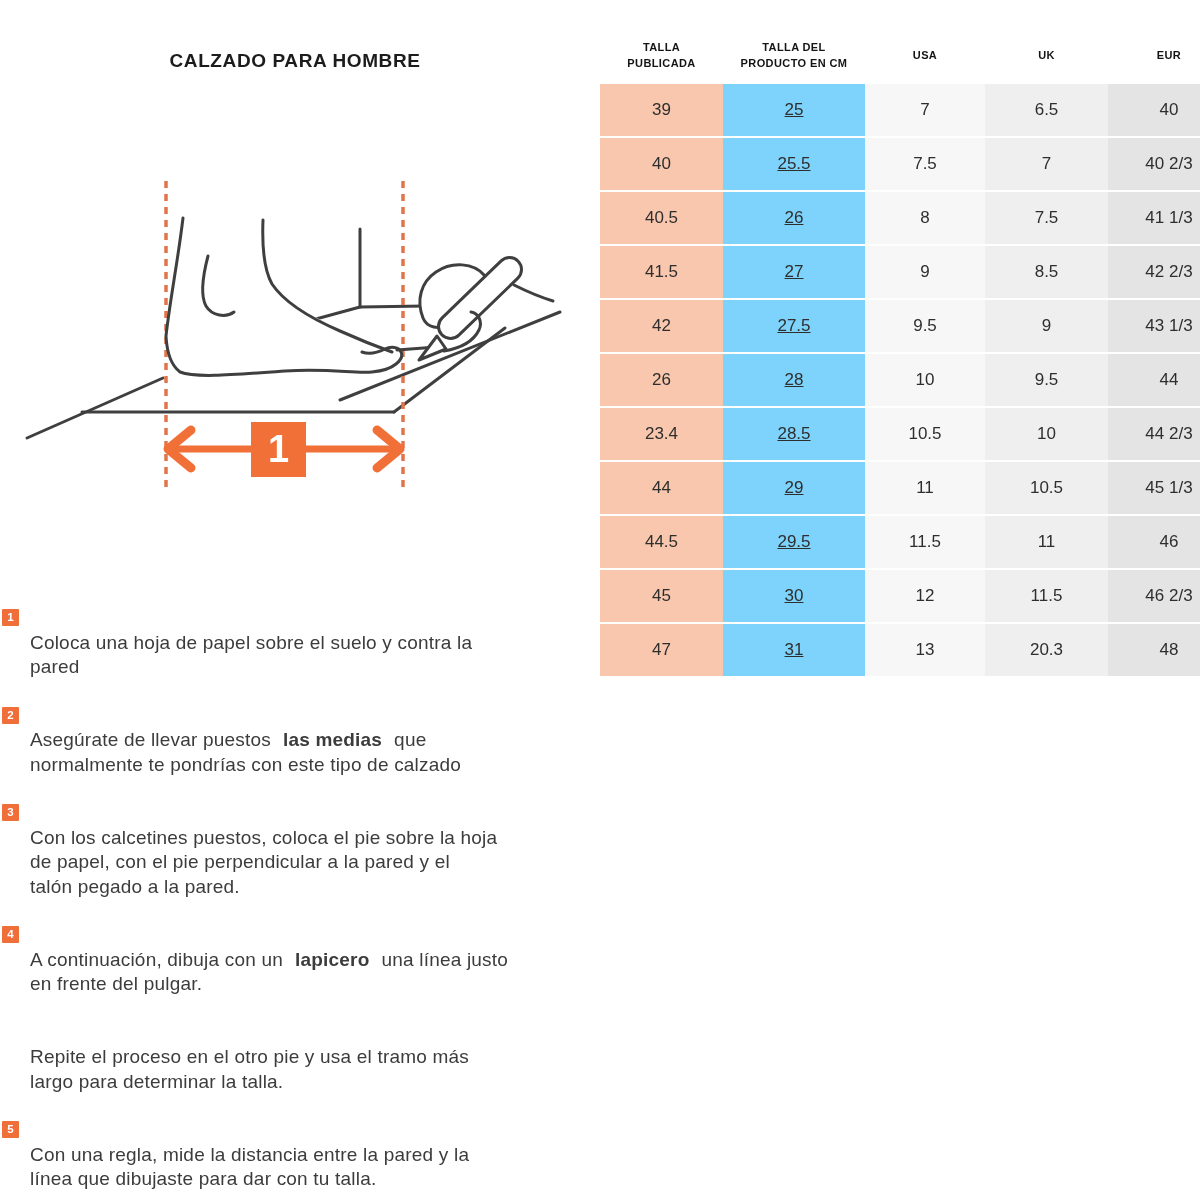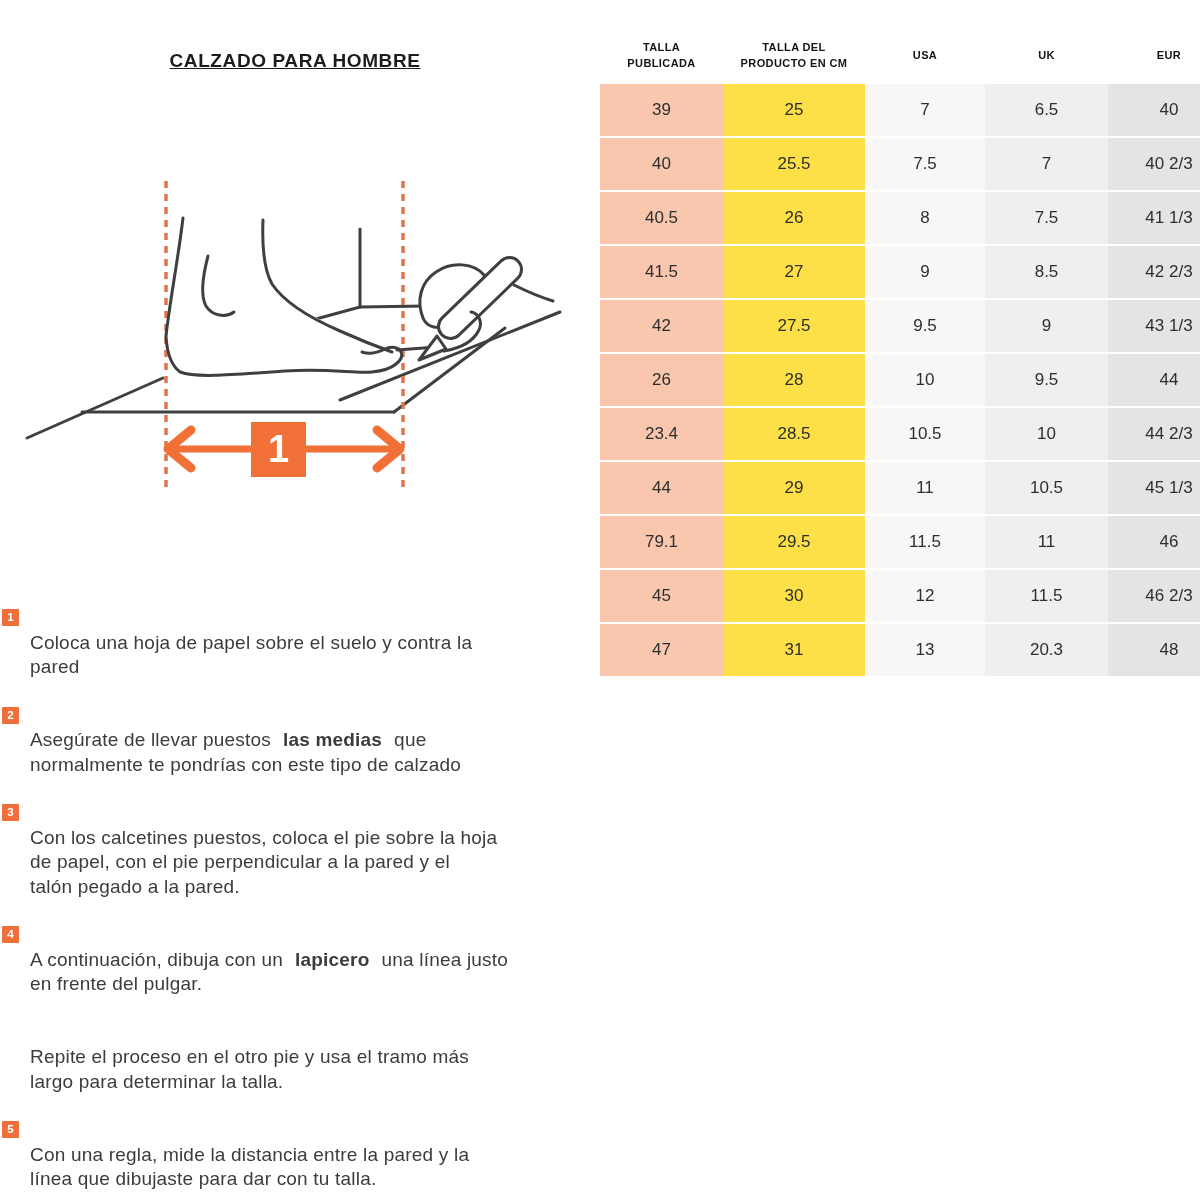--- a/index.html
+++ b/index.html
@@ -1,38 +1,38 @@
 <!DOCTYPE html>
 <html><head>
 <meta charset="utf-8">
 <style>
   html,body{margin:0;padding:0;background:#fff;}
   .page{position:relative;width:1200px;height:1200px;background:#fff;overflow:hidden;
         font-family:"Liberation Sans",sans-serif;}
   
   .title{position:absolute;top:50px;left:0;width:590px;margin:0;text-align:center;
-         font-size:19px;font-weight:bold;letter-spacing:.6px;color:#1c1c1c;text-decoration:underline;}
+         font-size:19px;font-weight:bold;letter-spacing:.6px;color:#1c1c1c;}
   .illus{position:absolute;left:0;top:0;pointer-events:none;}
   .illus text{font-family:"Liberation Sans",sans-serif;}
   .instructions{position:absolute;left:2px;top:606px;width:588px;}
   .instr{position:relative;padding-left:28px;margin:0 0 24px 0;font-size:19px;
          line-height:24.5px;color:#3c3c3c;letter-spacing:.2px;white-space:pre-line;}
   .badge{position:absolute;left:0;top:3px;width:17px;height:17px;border-radius:1px;
          background:#EF6E3A;color:#fff;font-size:11.5px;font-weight:bold;text-align:center;
          line-height:17px;white-space:normal;}
   .b{font-weight:bold;margin:0 12px;}
   .b:empty{margin:0;}
   
   table.sizes{position:absolute;left:600px;top:28px;width:630px;table-layout:fixed;
               border-collapse:separate;border-spacing:0 2px;}
   .sizes th{height:50px;vertical-align:middle;text-align:center;font-size:11px;font-weight:bold;
             color:#141414;letter-spacing:.4px;line-height:1.45;white-space:pre-line;background:#fff;}
   .sizes td{height:50px;vertical-align:middle;text-align:center;font-size:17px;color:#2e2e2e;}
   .c0{background:#F8C7AD;}
-  .c1{background:#fde047;}
+  .c1{background:#7dd3fc;text-decoration:underline;}
   .c2{background:#F7F7F7;}
   .c3{background:#EFEFEF;}
   .c4{background:#E4E4E4;}
 </style>
 </head>
 <body>
 
 <div class="page">
 
   <h1 class="title">CALZADO PARA HOMBRE</h1>
@@ -198,21 +198,21 @@
 
   <tr>
     <td class="c0">44</td>
     <td class="c1">29</td>
     <td class="c2">11</td>
     <td class="c3">10.5</td>
     <td class="c4">45 1/3</td>
   </tr>
 
   <tr>
-    <td class="c0">79.1</td>
+    <td class="c0">44.5</td>
     <td class="c1">29.5</td>
     <td class="c2">11.5</td>
     <td class="c3">11</td>
     <td class="c4">46</td>
   </tr>
 
   <tr>
     <td class="c0">45</td>
     <td class="c1">30</td>
     <td class="c2">12</td>

